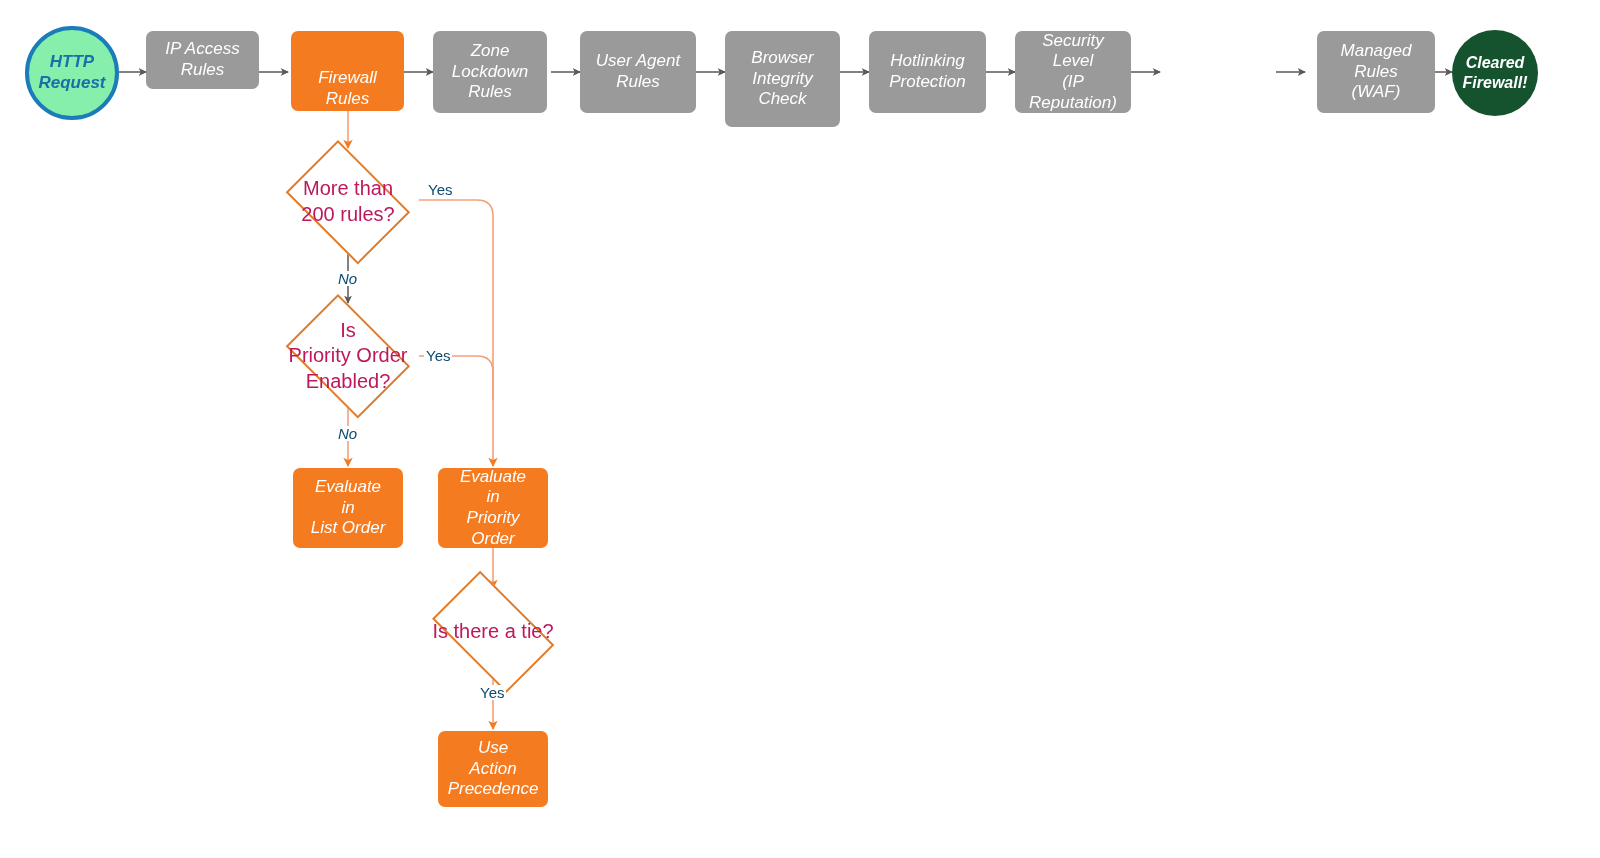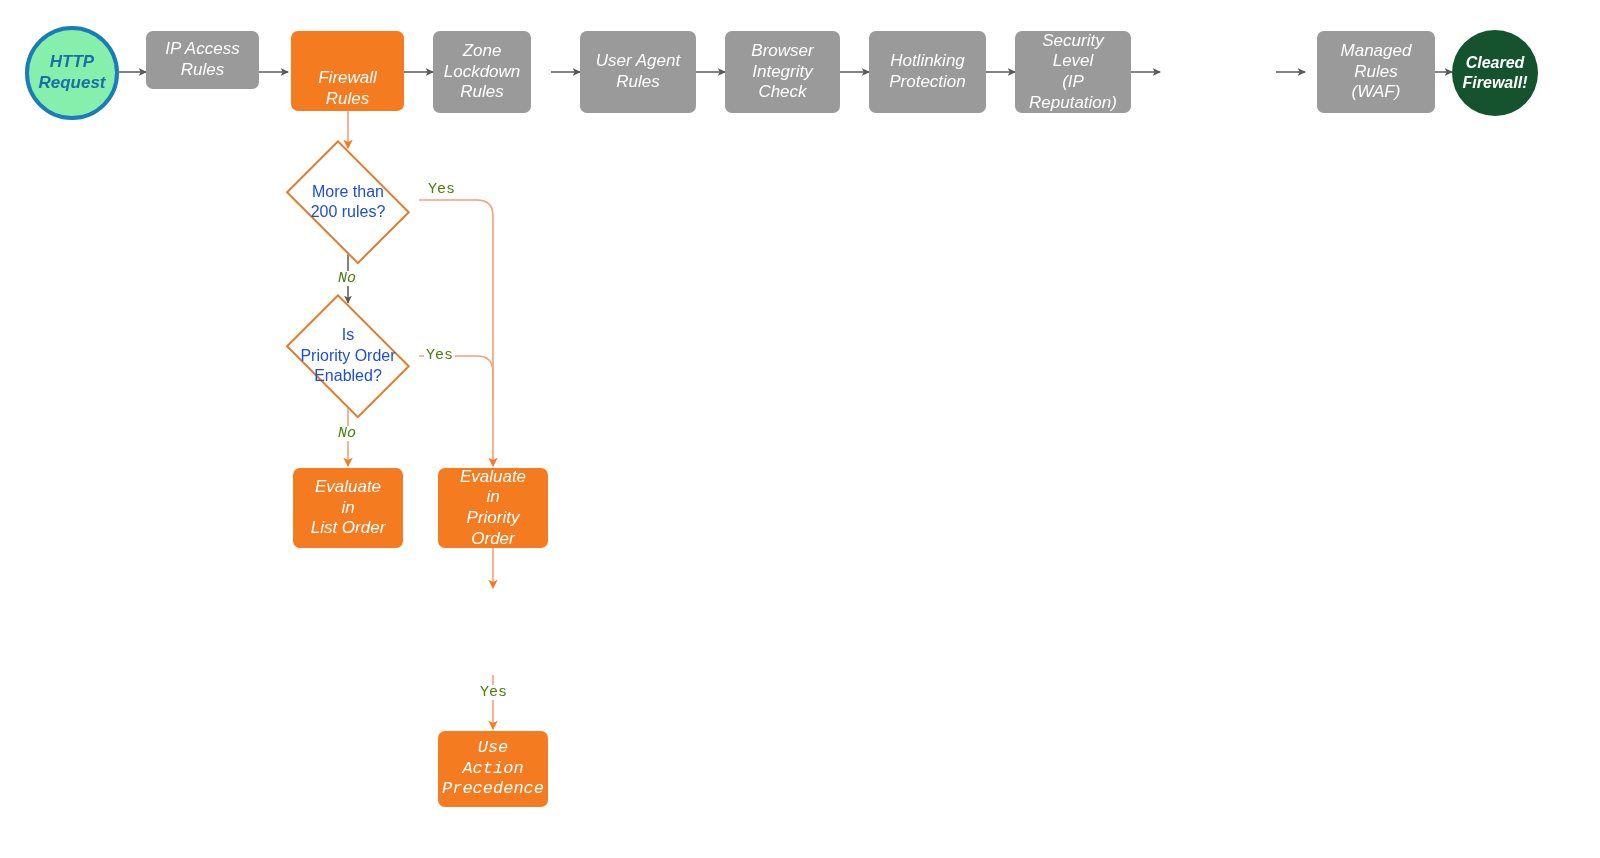--- a/index.html
+++ b/index.html
@@ -92,38 +92,37 @@
     width: 70.71%;
     height: 70.71%;
     transform: translate(-50%, -50%) rotate(45deg);
     border: 2px solid #e07b2a;
     background: #ffffff;
     box-sizing: border-box;
   }
   .decision .diamond-label {
     position: relative;
     z-index: 2;
-    color: #1d4ed8;
-    font-size: 16px;
+    color: #be185d;
+    font-size: 20px;
     font-style: normal;
     line-height: 1.28;
     white-space: pre-line;
     pointer-events: none;
   }
 
   
   .edge-label {
     position: absolute;
     font-size: 15px;
-    color: #4d7c0f;
+    color: #0c4a6e;
     background: #ffffff;
     padding: 0 2px;
     white-space: nowrap;
     line-height: 1;
-    font-family: Liberation Mono, monospace;
   }
   .edge-label.italic { font-style: italic; }
   .edge-label.upright { font-style: normal; }
 </style>
 </head>
 <body>
 
 <div id="canvas">
 
   <svg id="edges" viewBox="0 0 1600 858" xmlns="http://www.w3.org/2000/svg">
@@ -171,32 +170,32 @@
   <div class="node stage" style="left:146px; top:31px; width:113px; height:58px;">
     <span style="white-space:pre-line;">IP Access
 Rules</span>
   </div>
 
   <div class="node stage-active" style="left:291px; top:31px; width:113px; height:80px;">
     <span style="white-space:pre-line;margin-top:36px;">Firewall
 Rules</span>
   </div>
 
-  <div class="node stage" style="left:433px; top:31px; width:98px; height:82px;">
+  <div class="node stage" style="left:433px; top:31px; width:114px; height:82px;">
     <span style="white-space:pre-line;">Zone
 Lockdown
 Rules</span>
   </div>
 
   <div class="node stage" style="left:580px; top:31px; width:116px; height:82px;">
     <span style="white-space:pre-line;">User Agent
 Rules</span>
   </div>
 
-  <div class="node stage" style="left:725px; top:31px; width:115px; height:82px;">
+  <div class="node stage" style="left:725px; top:31px; width:115px; height:96px;">
     <span style="white-space:pre-line;">Browser
 Integrity
 Check</span>
   </div>
 
   <div class="node stage" style="left:869px; top:31px; width:117px; height:82px;">
     <span style="white-space:pre-line;">Hotlinking
 Protection</span>
   </div>
 
@@ -224,35 +223,39 @@
 200 rules?</span>
   </div>
 
   <div class="node decision" style="left:276px; top:304px; width:144px; height:104px;">
     <span class="diamond-shape"></span>
     <span class="diamond-label">Is
 Priority Order
 Enabled?</span>
   </div>
 
+  <div class="node decision" style="left:424px; top:587px; width:138px; height:90px;">
+    <span class="diamond-shape" style="width:76%; height:76%;"></span>
+    <span class="diamond-label">Is there a tie?</span>
+  </div>
 
   <div class="node stage-active" style="left:293px; top:468px; width:110px; height:80px;">
     <span style="white-space:pre-line;">Evaluate
 in
 List Order</span>
   </div>
 
   <div class="node stage-active" style="left:438px; top:468px; width:110px; height:80px;">
     <span style="white-space:pre-line;">Evaluate
 in
 Priority Order</span>
   </div>
 
   <div class="node stage-active" style="left:438px; top:731px; width:110px; height:76px;">
-    <span style="white-space:pre-line;font-family:Liberation Mono, monospace;">Use
+    <span style="white-space:pre-line;">Use
 Action
 Precedence</span>
   </div>
 
   <div class="edge-label upright" style="left:426px; top:182px;">Yes</div>
 
   <div class="edge-label italic" style="left:336px; top:271px;">No</div>
 
   <div class="edge-label upright" style="left:424px; top:348px;">Yes</div>
 

